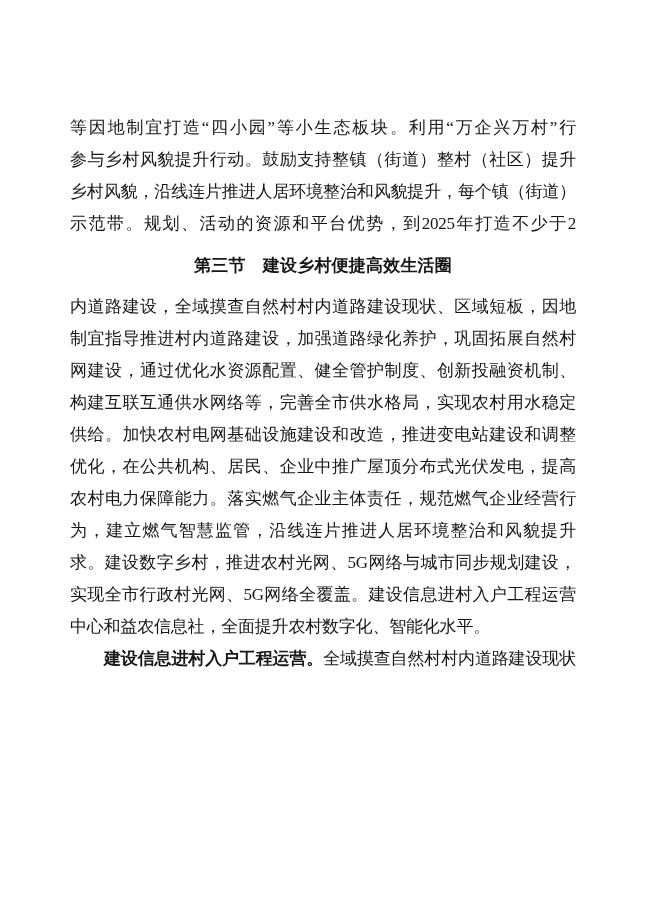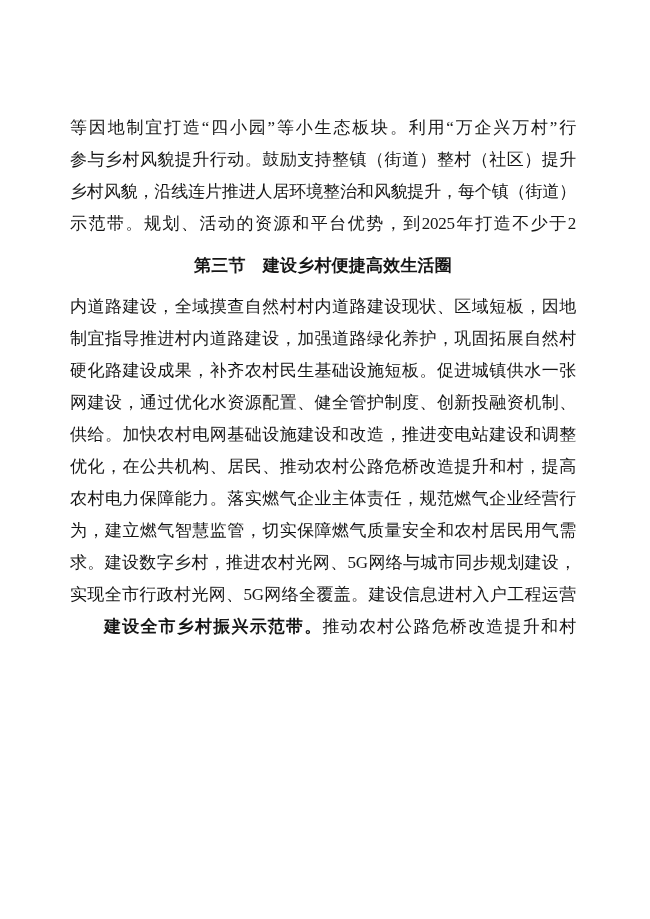--- a/index.html
+++ b/index.html
@@ -71,30 +71,31 @@
       <div class="jline">参与乡村风貌提升行动。鼓励支持整镇（街道）整村（社区）提升</div>
       <div class="jline">乡村风貌，沿线连片推进人居环境整治和风貌提升，每个镇（街道）</div>
       <div class="jline">示范带。规划、活动的资源和平台优势，到2025年打造不少于2</div>
     </div>
 
     <div class="section-heading">第三节　建设乡村便捷高效生活圈</div>
 
     <div>
       <div class="jline">内道路建设，全域摸查自然村村内道路建设现状、区域短板，因地</div>
       <div class="jline">制宜指导推进村内道路建设，加强道路绿化养护，巩固拓展自然村</div>
-      <div class="jline">硬化路建设成果，补齐农村民生基础设施短板。促进城镇供水一张</div>
       <div class="jline">网建设，通过优化水资源配置、健全管护制度、创新投融资机制、</div>
+      <div class="jline">构建互联互通供水网络等，完善全市供水格局，实现农村用水稳定</div>
       <div class="jline">供给。加快农村电网基础设施建设和改造，推进变电站建设和调整</div>
-      <div class="jline">优化，在公共机构、居民、推动农村公路危桥改造提升和村，提高</div>
+      <div class="jline">优化，在公共机构、居民、企业中推广屋顶分布式光伏发电，提高</div>
       <div class="jline">农村电力保障能力。落实燃气企业主体责任，规范燃气企业经营行</div>
-      <div class="jline">为，建立燃气智慧监管，切实保障燃气质量安全和农村居民用气需</div>
+      <div class="jline">为，建立燃气智慧监管，沿线连片推进人居环境整治和风貌提升</div>
       <div class="jline">求。建设数字乡村，推进农村光网、5G网络与城市同步规划建设，</div>
       <div class="jline">实现全市行政村光网、5G网络全覆盖。建设信息进村入户工程运营</div>
+      <div class="jline endline">中心和益农信息社，全面提升农村数字化、智能化水平。</div>
     </div>
 
     <div>
-      <div class="jline indent"><span class="bold-lead">建设全市乡村振兴示范带。</span><span>推动农村公路危桥改造提升和村</span></div>
+      <div class="jline indent"><span class="bold-lead">建设信息进村入户工程运营。</span><span>全域摸查自然村村内道路建设现状</span></div>
     </div>
 
   </div>
 
   <div class="page-number">—40—</div>
 </div>
 
 </body></html>

